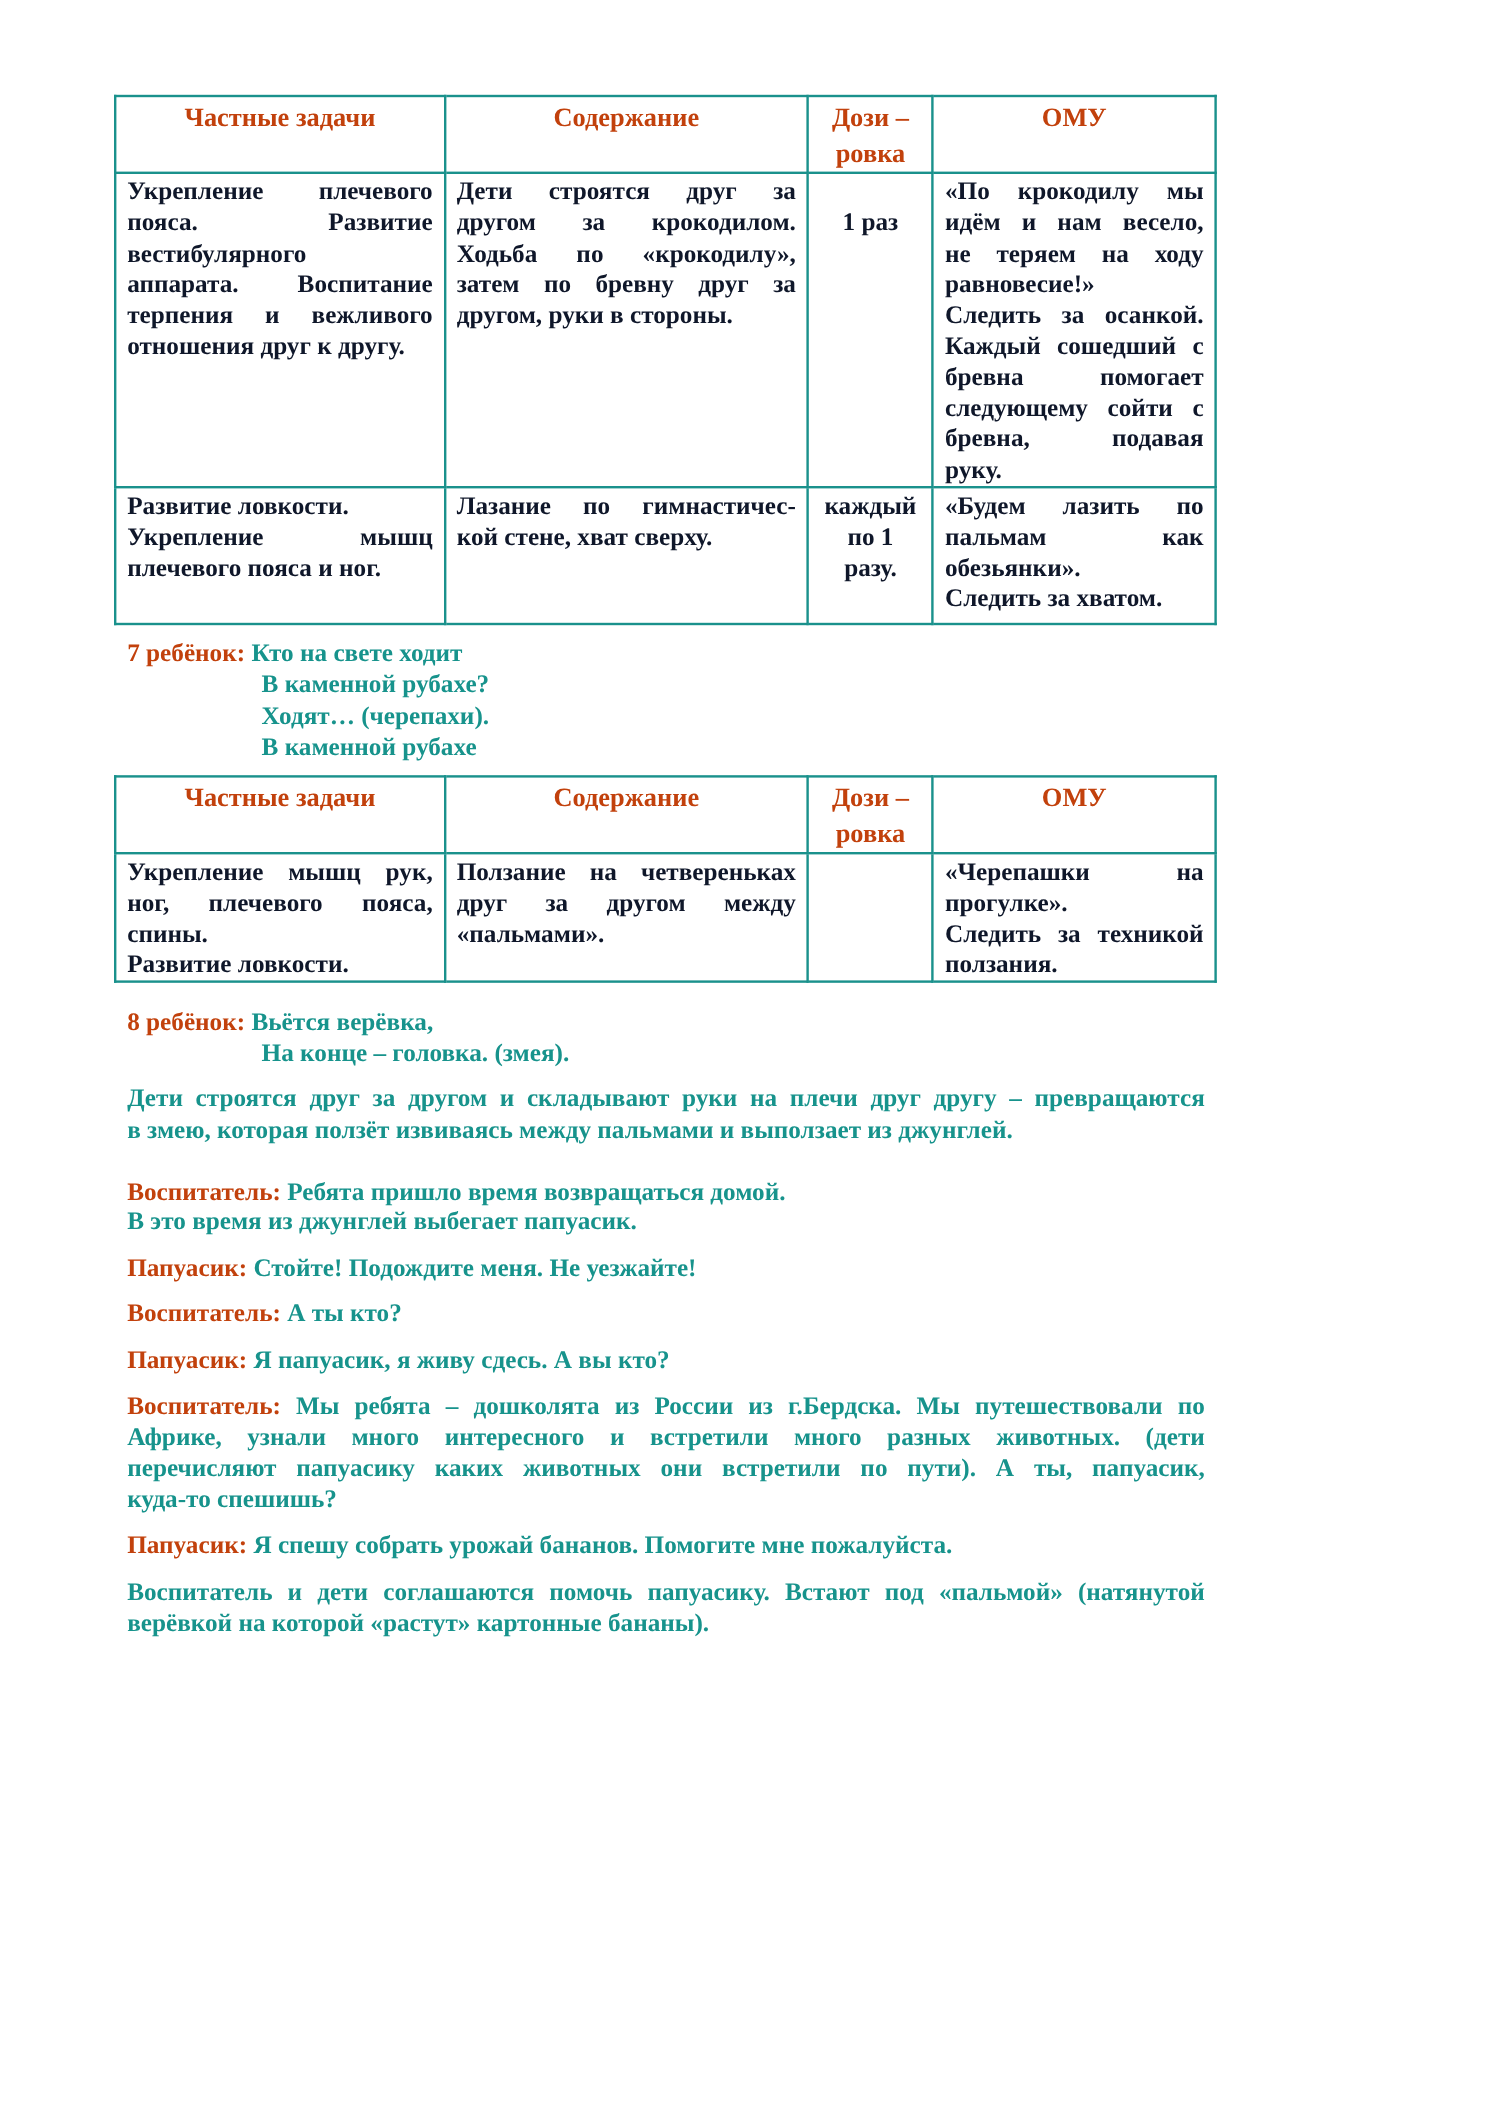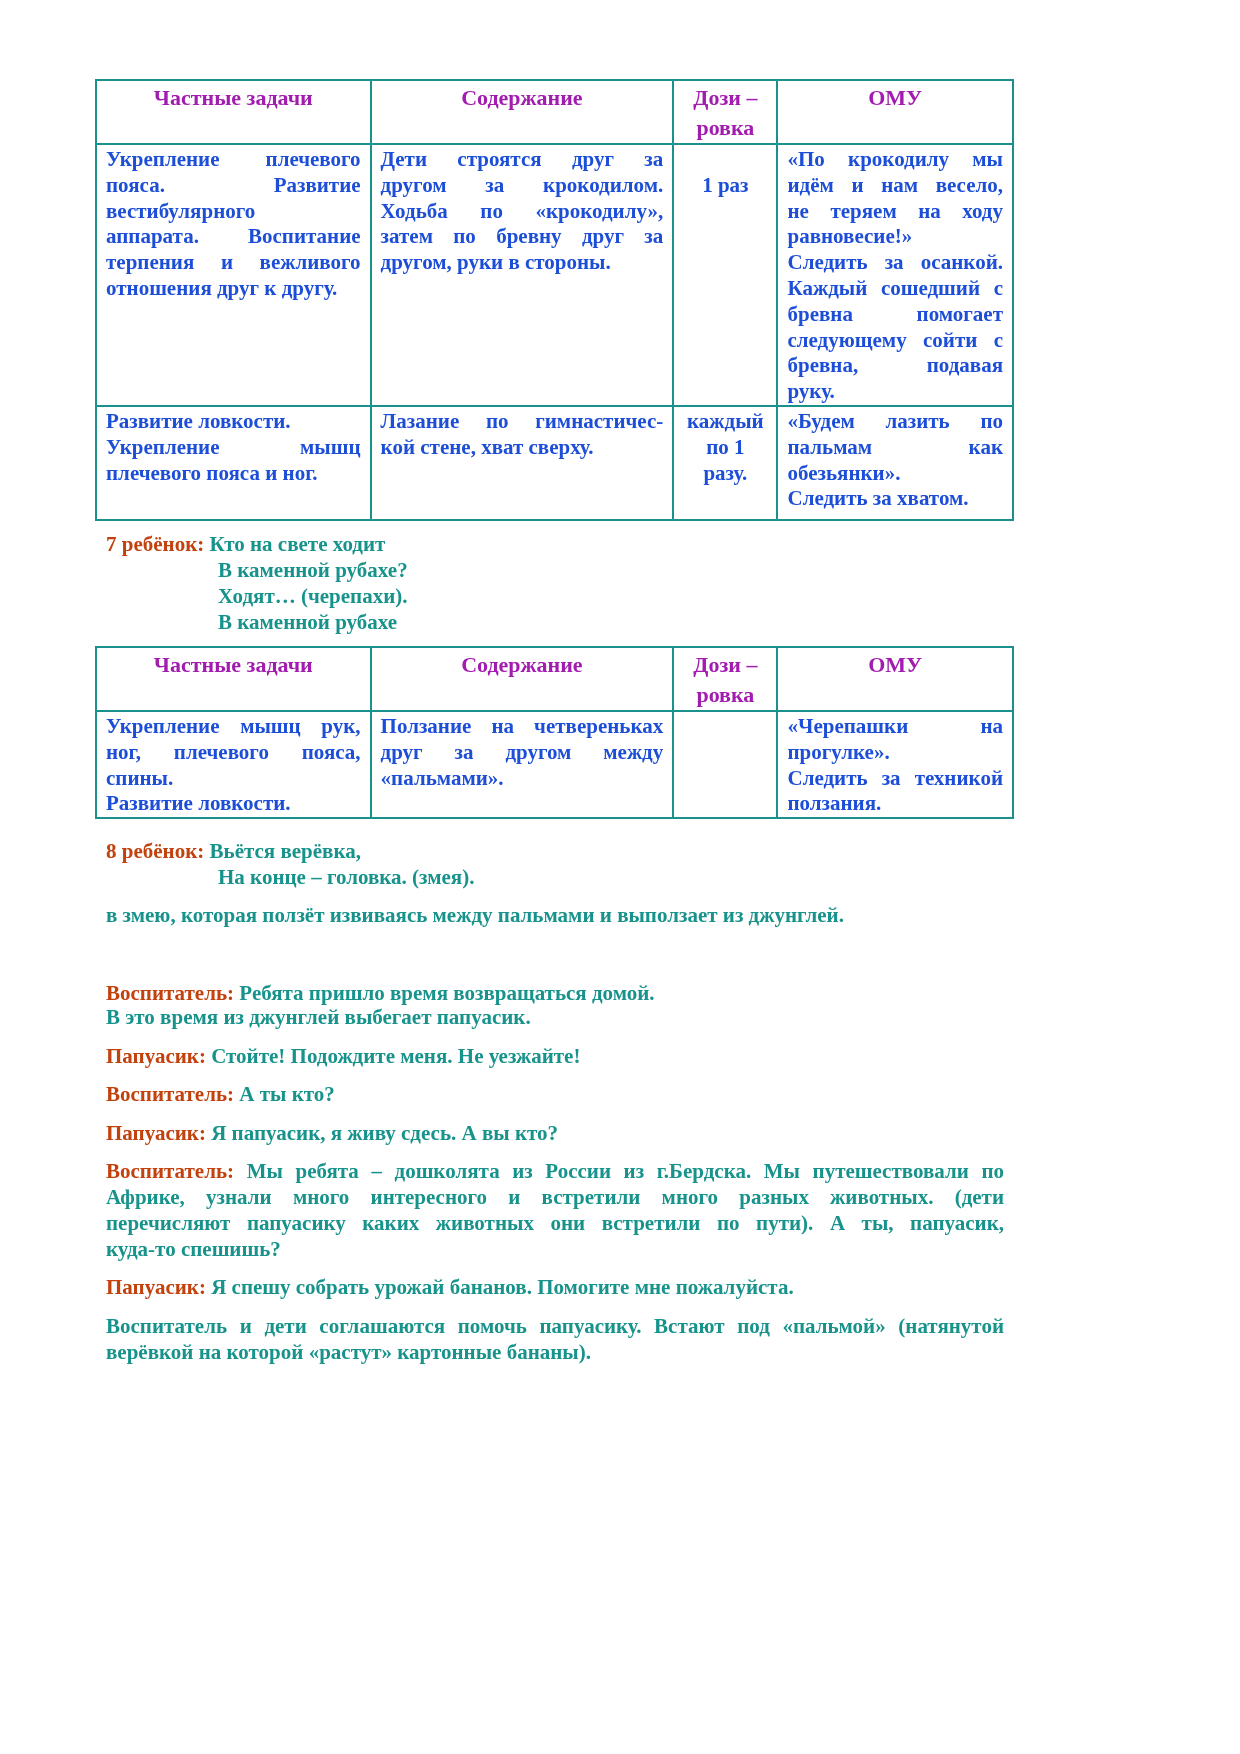--- a/index.html
+++ b/index.html
@@ -4,23 +4,23 @@
 <style>
   html, body { margin: 0; padding: 0; background: #ffffff; }
   body { width: 1240px; height: 1754px; position: relative; overflow: hidden;
          font-family: "Liberation Serif", "DejaVu Serif", serif; }
   .page { position: absolute; left: 0; top: 0; width: 1240px; height: 1754px; }
 
   table.tbl { position: absolute; left: 95px; width: 919px; border-collapse: collapse;
               table-layout: fixed; }
   table.tbl td, table.tbl th { border: 2px solid #1a918c; vertical-align: top;
               padding: 2px 9px 0 9px; font-size: 21px; line-height: 25.8px; font-weight: bold; }
-  table.tbl th { color: #a21caf; text-align: center; font-weight: bold; font-size: 22px; line-height: 30px;
+  table.tbl th { color: #c2410c; text-align: center; font-weight: bold; font-size: 22px; line-height: 30px;
               padding-top: 2px; }
-  table.tbl td { color: #1d4ed8; text-align: justify; text-align-last: auto; }
+  table.tbl td { color: #0f172a; text-align: justify; text-align-last: auto; }
   table.tbl td.center { text-align: center; }
   .col1 { width: 274px; } .col2 { width: 302px; } .col3 { width: 104px; } .col4 { width: 235px; }
   .line { display: block; text-align: justify; text-align-last: justify; }
   .line.last { text-align-last: left; }
   .cline { display: block; text-align: center; }
 
   .para { position: absolute; left: 106px; width: 898px; font-size: 21px; line-height: 26px;
           font-weight: bold; color: #17938c; }
   .para .spk { color: #c2410c; }
   .para .indent { display: block; padding-left: 112px; }
@@ -156,20 +156,21 @@
   </tbody>
     </table>
 
   <div class="para" style="top:838px;">
     <span class="spk">8 ребёнок:</span>
     <span>Вьётся верёвка,</span>
     <span class="indent">На конце – головка. (змея).</span>
   </div>
 
   <div class="para" style="top:902px;">
+      <span class="jl">Дети строятся друг за другом и складывают руки на плечи друг другу – превращаются</span>
       <span class="jl last">в змею, которая ползёт извиваясь между пальмами и выползает из джунглей.</span>
     </div>
   <div class="para" style="top:966px;margin-top:14px;"><span class=""><span class="spk">Воспитатель: </span>Ребята пришло время возвращаться домой.</span></div>
   <div class="para" style="top:1004px;"><span class="">В это время из джунглей выбегает папуасик.</span></div>
   <div class="para" style="top:1043px;"><span class=""><span class="spk">Папуасик: </span>Стойте! Подождите меня. Не уезжайте!</span></div>
   <div class="para" style="top:1081px;"><span class=""><span class="spk">Воспитатель: </span>А ты кто?</span></div>
   <div class="para" style="top:1120px;"><span class=""><span class="spk">Папуасик: </span>Я папуасик, я живу сдесь. А вы кто?</span></div>
   <div class="para" style="top:1274px;"><span class=""><span class="spk">Папуасик: </span>Я спешу собрать урожай бананов. Помогите мне пожалуйста.</span></div>
   <div class="para" style="top:1158px;">
       <span class="jl"><span class="spk">Воспитатель: </span>Мы ребята – дошколята из России из г.Бердска. Мы путешествовали по</span>

